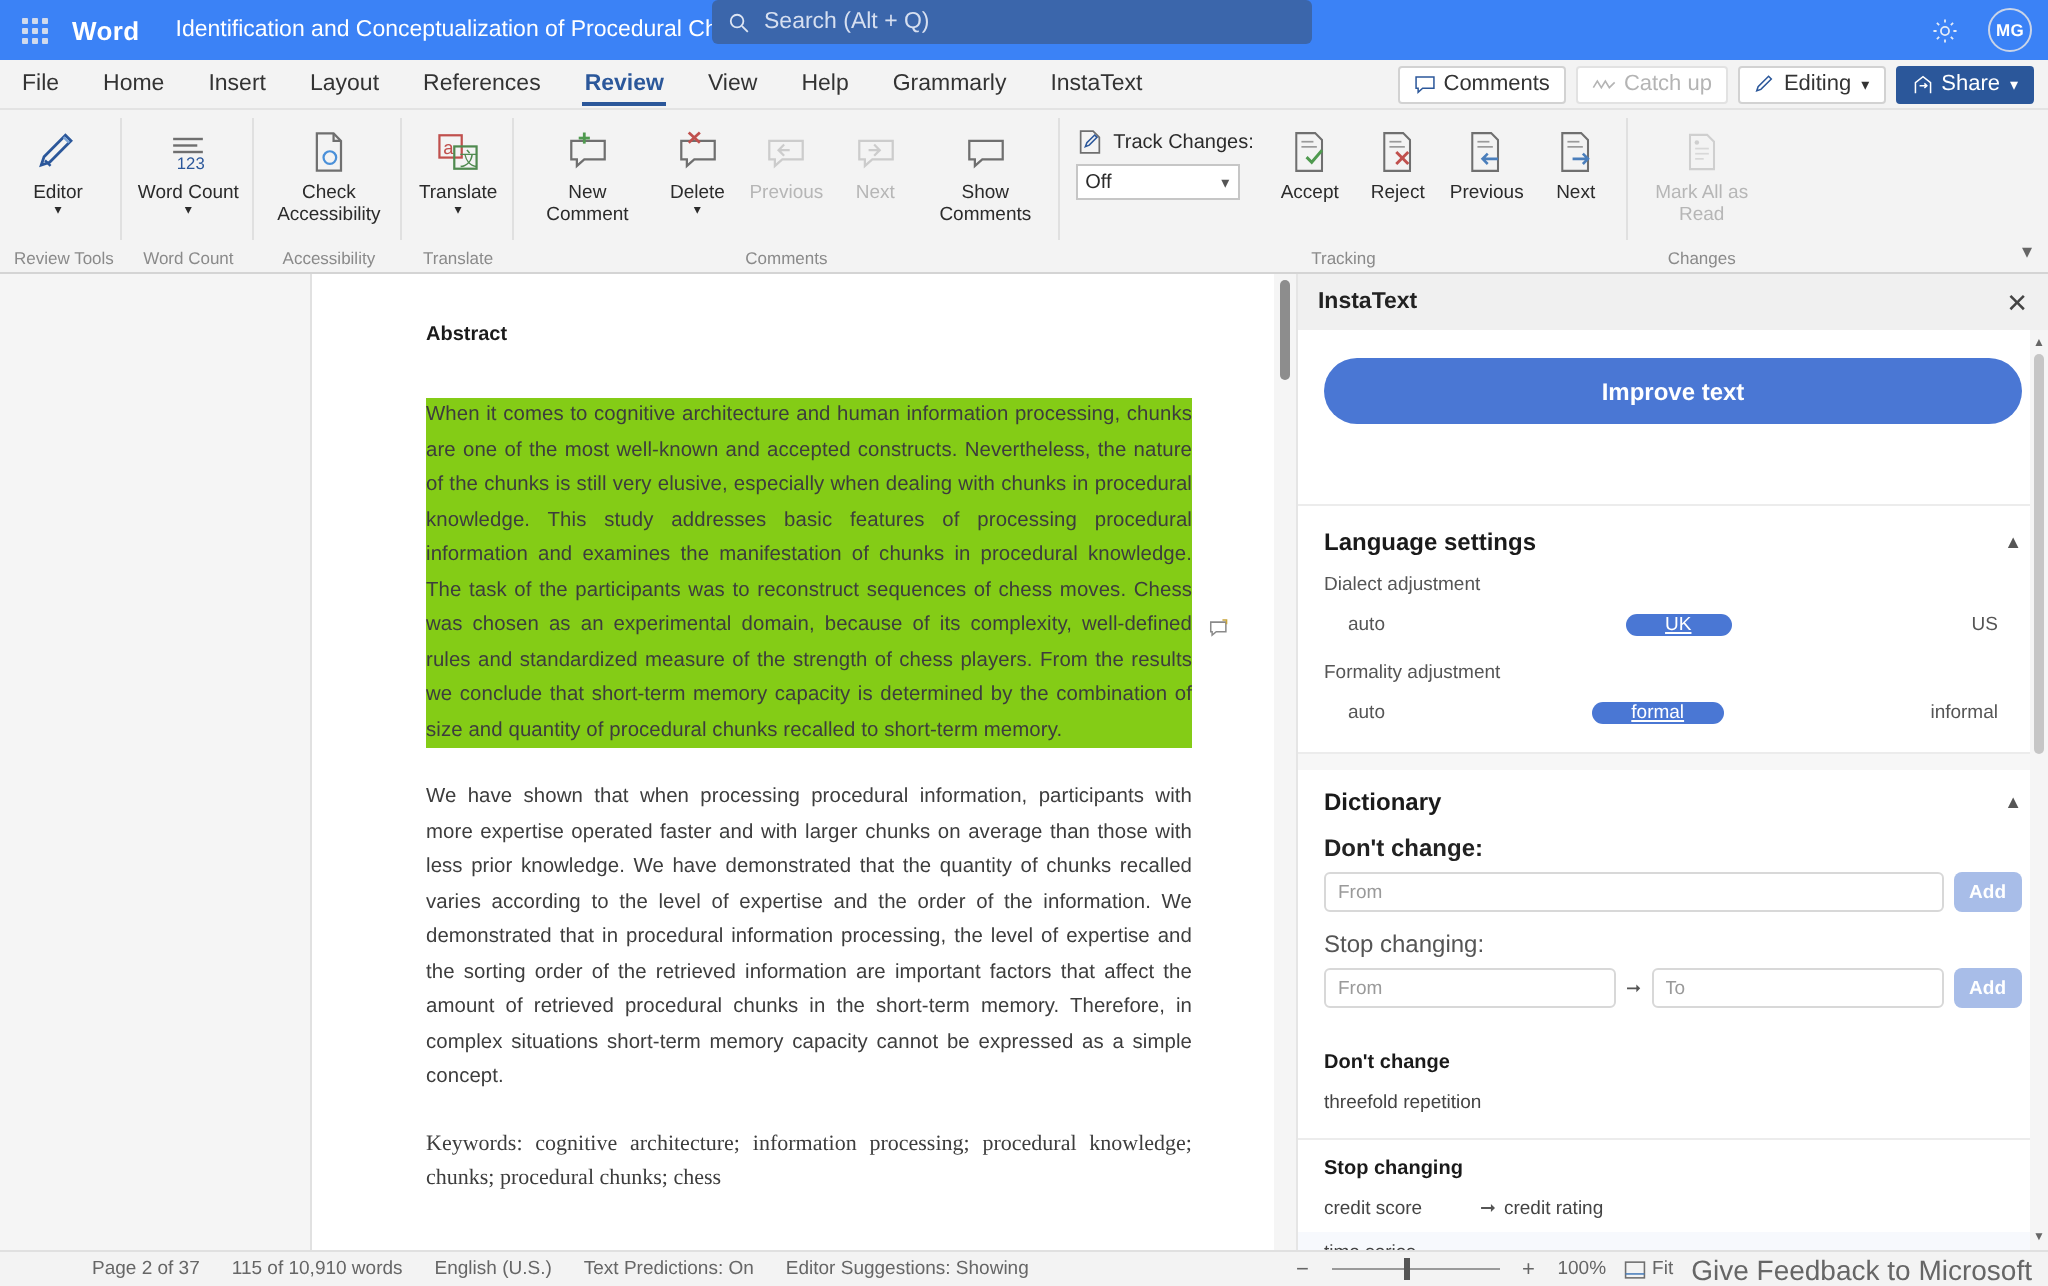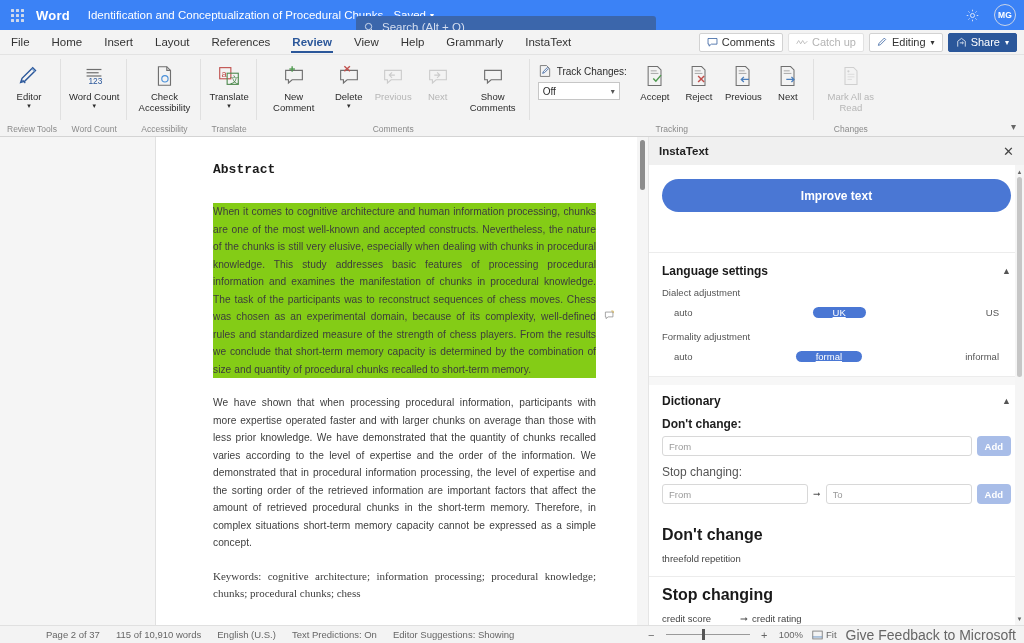--- a/index.html
+++ b/index.html
@@ -22,21 +22,21 @@
     width: 34px; height: 30px; display: flex; align-items: center; justify-content: center;
     cursor: pointer;
   }
   .waffle-grid { display: grid; grid-template-columns: repeat(3,3px); grid-template-rows: repeat(3,3px); gap: 2px; }
   .waffle-grid i { display: block; width: 3px; height: 3px; background: #cfd9ec; border-radius: .5px; }
   .app-name { font-size: 13px; font-weight: bold; margin-left: 2px; letter-spacing: .2px; }
   .doc-title { font-size: 11.5px; margin-left: 18px; white-space: nowrap; cursor: pointer; }
   .doc-title .sep { opacity: .9; }
   .doc-title .caret { font-size: 8px; margin-left: 4px; position: relative; top: -1px; }
   .searchbox {
-    position: absolute; left: 356px; top: 16px; width: 300px; height: 22px;
+    position: absolute; left: 356px; top: 0; width: 300px; height: 22px;
     background: #3b66ab; border-radius: 3px; display: flex; align-items: center;
     padding: 0 8px; cursor: text;
   }
   .searchbox .mag { margin-right: 7px; display:flex; }
   .searchbox input {
     background: transparent; border: 0; outline: 0; color: #e6ecf7;
     font-family: "Liberation Sans", sans-serif; font-size: 11.5px; width: 100%;
   }
   .searchbox input::placeholder { color: #d6dff0; }
   .tb-right { position: absolute; right: 8px; top: 0; height: 30px; display: flex; align-items: center; gap: 12px; }
@@ -106,21 +106,21 @@
 
   
   .bodyarea { flex: 1; display: flex; position: relative; background: #f5f5f5; overflow: hidden; }
   .canvas { flex: 1; position: relative; overflow: hidden; background: #f5f5f5; }
   .page {
     position: absolute; left: 155px; top: 0; width: 498px; bottom: 0;
     background: #fff; border-left: 1px solid #e1e1e1; border-right: 1px solid #d8d8d8;
   }
   .page-inner { padding: 25px 56px 0 57px; }
   h1.abstract-h {
-    font-family: Liberation Mono, monospace; font-size: 13px; font-weight: bold;
+    font-family: Liberation Sans, sans-serif; font-size: 10px; font-weight: bold;
     color: #1b1b1b; margin-bottom: 26px;
   }
   p.body-p {
     font-size: 10.2px; line-height: 17.5px; color: #3d3d3d; text-align: justify;
     margin-bottom: 16px; letter-spacing: .05px;
   }
   p.body-p.selected { background: #84cc16; box-decoration-break: clone; -webkit-box-decoration-break: clone; }
   p.kw {
     font-family: "Liberation Serif", serif; font-size: 11px; line-height: 17.5px;
     color: #3d3d3d; text-align: justify; 
@@ -170,21 +170,21 @@
   .tinput {
     flex: 1; height: 20px; border: 1px solid #d8d8d8; border-radius: 3px; background: #fff;
     font-family: "Liberation Sans", sans-serif; font-size: 9.5px; color: #333; padding: 0 6px; outline: none; min-width: 0;
   }
   .tinput::placeholder { color: #9a9a9a; }
   .arrow-ico { font-size: 9px; color: #555; }
   .addbtn {
     background: #a8bde8; color: #fff; border: 0; border-radius: 4px; height: 20px; padding: 0 8px;
     font-family: "Liberation Sans", sans-serif; font-size: 9.5px; font-weight: bold; cursor: pointer;
   }
-  .list-head { font-size: 16px; font-weight: bold; color: #1a1a1a; padding: 9px 13px 4px; }
+  .list-head { font-size: 10px; font-weight: bold; color: #1a1a1a; padding: 9px 13px 4px; }
   .list-row { display: flex; align-items: center; font-size: 9.5px; color: #444; padding: 5px 13px; line-height: 12px; }
   .list-row.alt { background: #f7f9fd; }
   .list-row .c1 { width: 74px; }
   .list-row .ar { width: 16px; text-align: center; color: #555; }
   .list-row .c2 { flex: 1; }
 
   
   .statusbar {
     flex: 0 0 18px; height: 18px; background: #f3f3f3; border-top: 1px solid #e0e0e0;
     display: flex; align-items: center; font-size: 9.5px; color: #666; padding: 0 8px;

